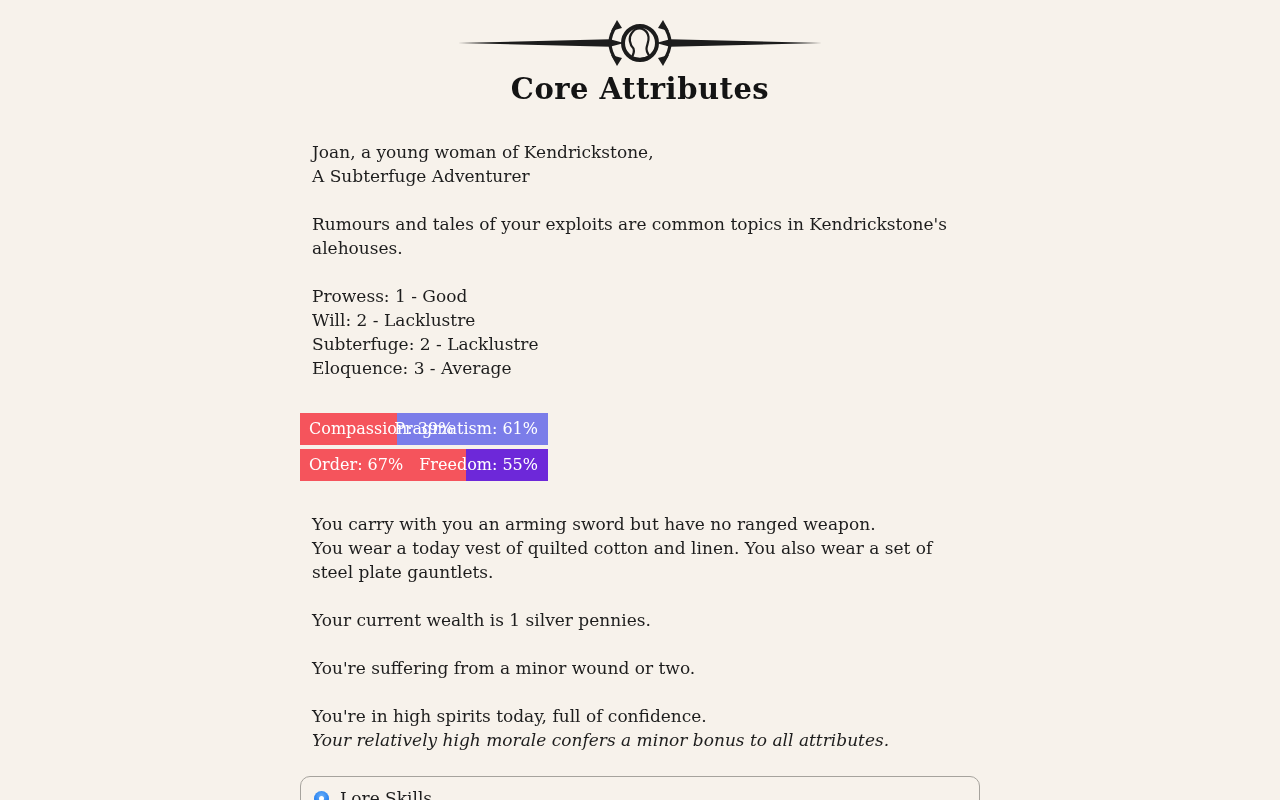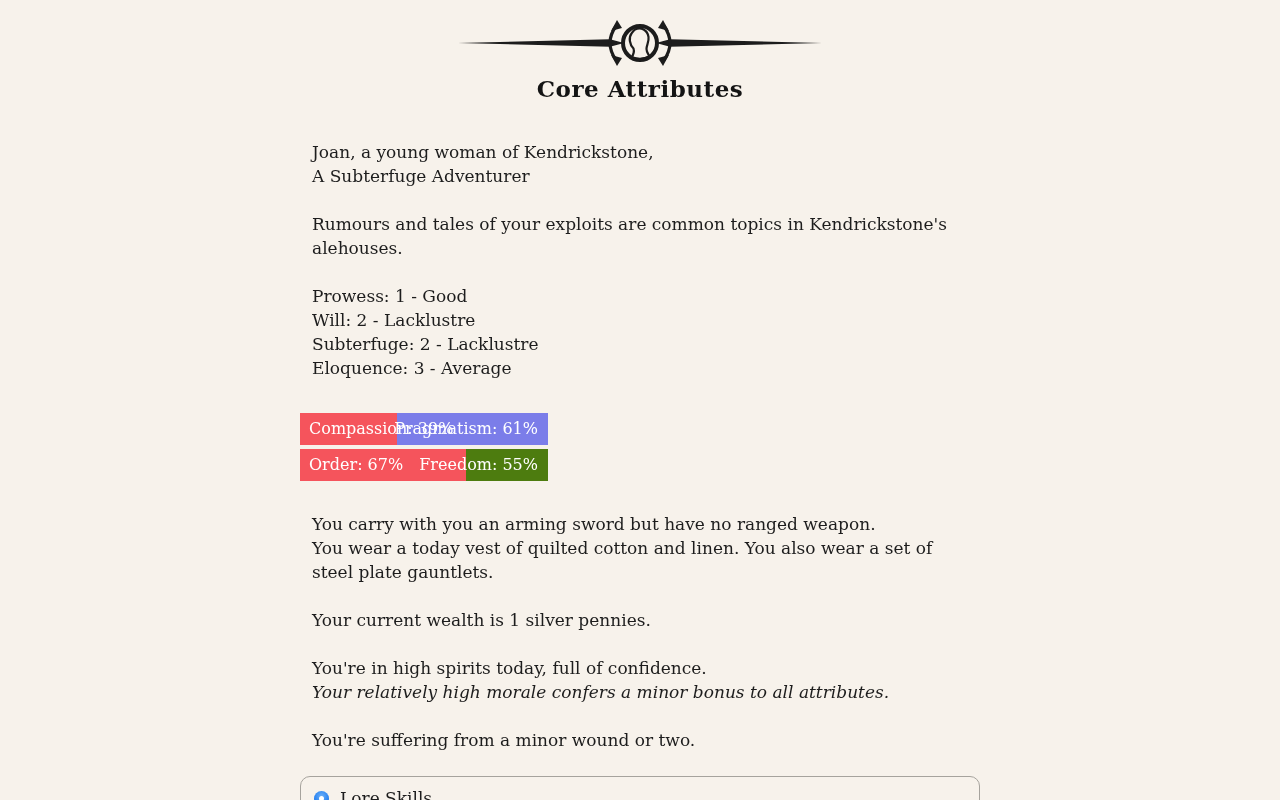--- a/index.html
+++ b/index.html
@@ -9,21 +9,21 @@
     overflow: hidden;
     background: #f7f2eb;
     font-family: "DejaVu Serif", "Liberation Serif", serif;
     color: #1d1d1d;
   }
   .page { width: 1280px; height: 800px; }
   header { text-align: center; padding-top: 14px; }
   .ornament { display: block; margin: 0 auto; }
   h1.title {
     margin: 2px 0 0 0;
-    font-size: 23px;
+    font-size: 29px;
     line-height: 30px;
     font-weight: 600;
     letter-spacing: 0.5px;
     color: #141414;
   }
   .content { width: 680px; margin: 0 auto; font-size: 17px; line-height: 24px; }
   .content p { margin: 24px 12px; }
   .content p.first { margin-top: 36px; }
   em { font-style: italic; }
 
@@ -120,40 +120,40 @@
       <span>Subterfuge: 2 - Lacklustre</span><br>
       <span>Eloquence: 3 - Average</span>
     </p>
 
     <div class="bars">
       <div class="opp" style="background: rgb(123, 125, 233);">
         <div class="bar-left" style="width: 39%; background: rgb(245, 84, 92);"></div>
         <span class="bar-label left">Compassion: 39%</span>
         <span class="bar-label right">Pragmatism: 61%</span>
       </div>
-      <div class="opp" style="background: #4d7c0f;">
+      <div class="opp" style="background: #6d28d9;">
         <div class="bar-left" style="width: 67%; background: rgb(245, 84, 92);"></div>
         <span class="bar-label left">Order: 67%</span>
         <span class="bar-label right">Freedom: 55%</span>
       </div>
     </div>
 
     <p>
       <span>You carry with you an arming sword but have no ranged weapon.</span><br>
       <span>You wear a today vest of quilted cotton and linen. You also wear a set of steel plate gauntlets.</span>
     </p>
 
     <p>Your current wealth is 1 silver pennies.</p>
 
+    <p>You're suffering from a minor wound or two.</p>
+
     <p>
       <span>You're in high spirits today, full of confidence.</span><br>
       <em>Your relatively high morale confers a minor bonus to all attributes.</em>
     </p>
-
-    <p>You're suffering from a minor wound or two.</p>
 
     <div class="options-box">
       <div class="option-row">
         <span class="radio selected"></span>
         <span>Lore Skills</span>
       </div>
 
     </div>
 
   </main>

